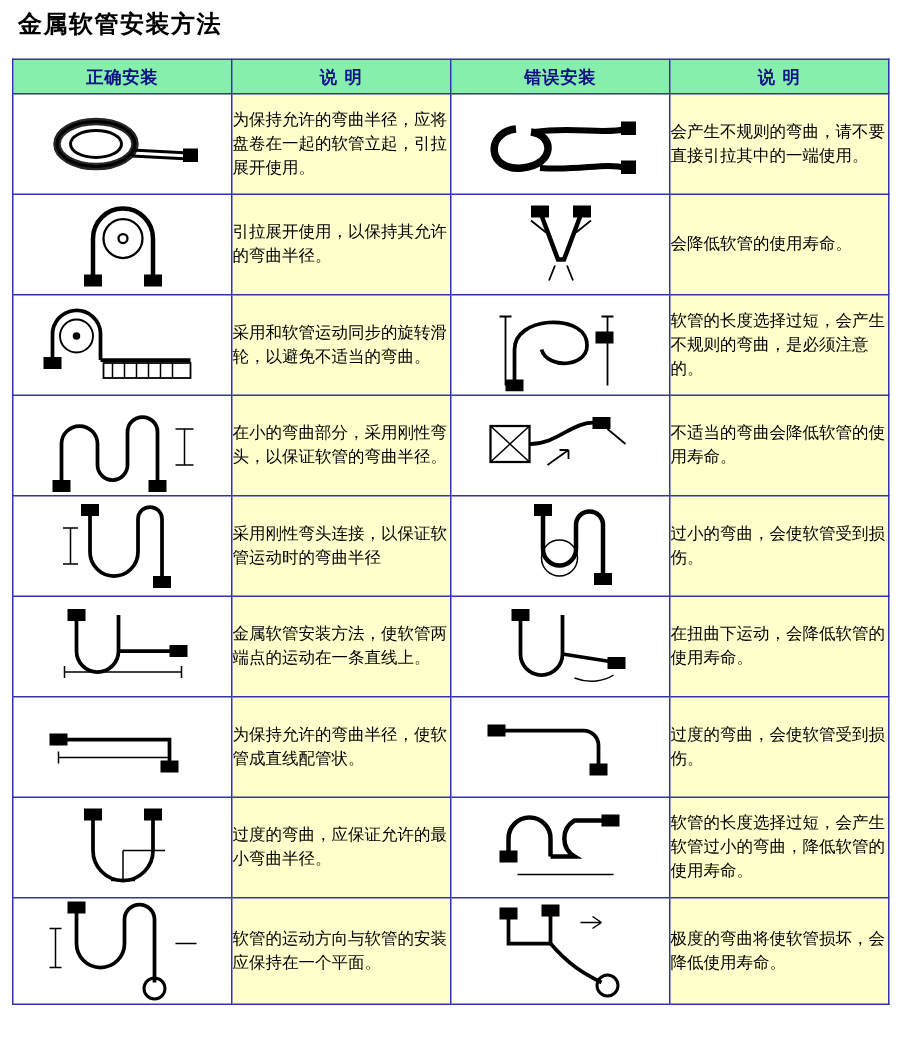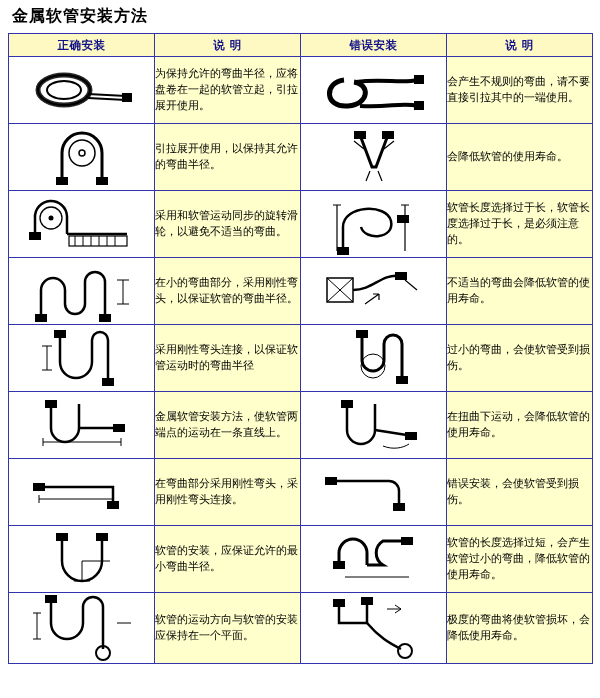--- a/index.html
+++ b/index.html
@@ -18,36 +18,36 @@
     width: 600px;
     height: 698px;
     position: relative;
     box-sizing: border-box;
     padding: 4px 8px 0 8px;
   }
   .title {
     font-size: 16px;
     font-weight: bold;
     letter-spacing: 1px;
-    margin: 2px 0 6px 4px;
+    margin: 2px 0 12px 4px;
     color: #000;
   }
   table.main {
     border-collapse: collapse;
     width: 584px;
     table-layout: fixed;
     border: 1px solid #2222aa;
   }
   table.main td, table.main th {
     border: 1px solid #3333aa;
     padding: 0;
     vertical-align: middle;
   }
   thead th {
-    background: #fef9c3;
+    background: #86efac;
     color: #111188;
     font-size: 11.5px;
     font-weight: bold;
     height: 22px;
     text-align: center;
     letter-spacing: 0.5px;
   }
   td.pic {
     background: #ffffff;
     text-align: center;
@@ -194,21 +194,21 @@
               </g>
               <g fill="none" stroke="#000" stroke-width="1.2">
                 <path d="M28 58 L28 12 M96 58 L96 12"></path>
                 <path d="M24 12 L32 12 M92 12 L100 12"></path>
               </g>
               <rect x="28" y="54" width="12" height="8" fill="#000"></rect>
               <rect x="88" y="22" width="12" height="8" fill="#000"></rect>
             </svg>
           </span>
         </td>
-        <td class="desc">软管长度选择过于长，软管长度选择过于长，是必须注意的。</td>
+        <td class="desc">软管的长度选择过短，会产生不规则的弯曲，是必须注意的。</td>
       </tr>
 
       <tr>
         <td class="pic">
           <span class="svgwrap">
             <svg width="130" height="62" viewBox="0 0 130 62">
               <g fill="none" stroke="#000" stroke-width="2.5">
                 <path d="M24 58 L24 30 A12 12 0 0 1 48 30 L48 44 A10 10 0 0 0 68 44 L68 22"></path>
                 <path d="M68 22 A10 10 0 0 1 88 22 L88 58"></path>
               </g>
@@ -320,52 +320,52 @@
               </g>
               <rect x="16" y="16" width="12" height="8" fill="#000"></rect>
               <rect x="90" y="34" width="12" height="8" fill="#000"></rect>
               <g stroke="#000" stroke-width="1">
                 <path d="M22 32 L96 32"></path>
                 <path d="M22 28 L22 36 M96 28 L96 36"></path>
               </g>
             </svg>
           </span>
         </td>
-        <td class="desc">在弯曲部分采用刚性弯头，采用刚性弯头连接。</td>
+        <td class="desc">为保持允许的弯曲半径，使软管成直线配管状。</td>
         <td class="pic">
           <span class="svgwrap">
             <svg width="130" height="50" viewBox="0 0 130 50">
               <g fill="none" stroke="#000" stroke-width="2.5">
                 <path d="M22 14 L80 14 A10 10 0 0 1 90 24 L90 40"></path>
               </g>
               <rect x="16" y="10" width="12" height="8" fill="#000"></rect>
               <rect x="84" y="36" width="12" height="8" fill="#000"></rect>
             </svg>
           </span>
         </td>
-        <td class="desc">错误安装，会使软管受到损伤。</td>
+        <td class="desc">过度的弯曲，会使软管受到损伤。</td>
       </tr>
 
       <tr>
         <td class="pic">
           <span class="svgwrap">
             <svg width="120" height="60" viewBox="0 0 120 60">
               <g fill="none" stroke="#000" stroke-width="2.5">
                 <path d="M40 8 L40 32 A20 20 0 0 0 80 32 L80 8"></path>
               </g>
               <rect x="34" y="4" width="12" height="8" fill="#000"></rect>
               <rect x="74" y="4" width="12" height="8" fill="#000"></rect>
               <g stroke="#000" stroke-width="1">
                 <path d="M60 32 L60 52 M52 52 L68 52"></path>
                 <path d="M60 32 L88 32"></path>
               </g>
             </svg>
           </span>
         </td>
-        <td class="desc">软管的安装，应保证允许的最小弯曲半径。</td>
+        <td class="desc">过度的弯曲，应保证允许的最小弯曲半径。</td>
         <td class="pic">
           <span class="svgwrap">
             <svg width="130" height="60" viewBox="0 0 130 60">
               <g fill="none" stroke="#000" stroke-width="3">
                 <path d="M30 36 L30 24 A14 14 0 0 1 58 24 L58 36"></path>
                 <path d="M58 36 L74 36 A14 14 0 0 1 74 12 L98 12"></path>
               </g>
               <rect x="24" y="32" width="12" height="8" fill="#000"></rect>
               <rect x="92" y="8" width="12" height="8" fill="#000"></rect>
               <g fill="none" stroke="#000" stroke-width="1">

